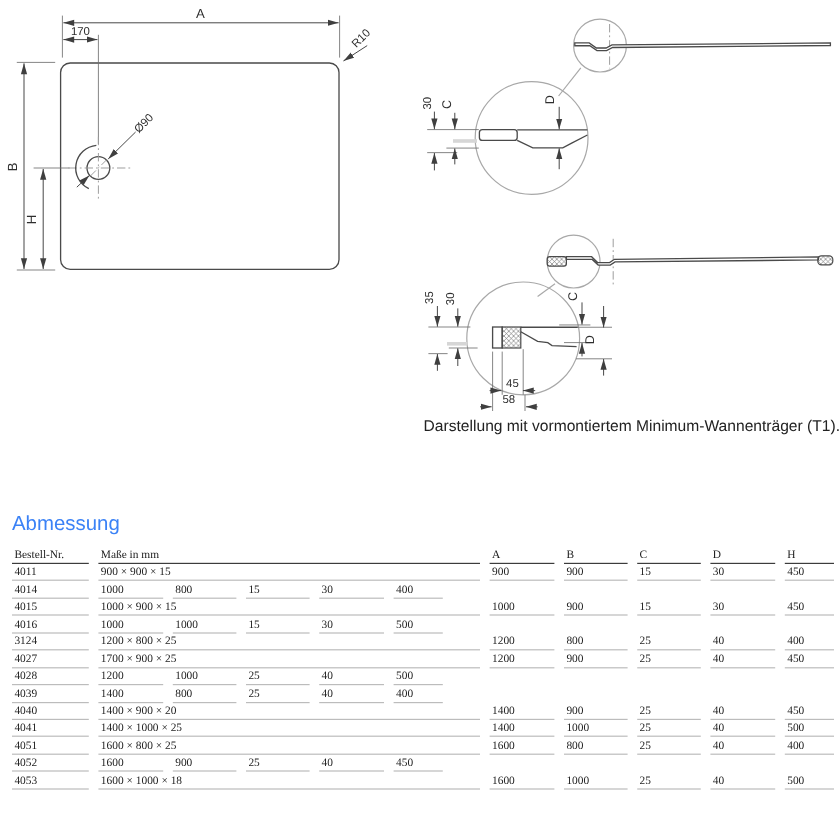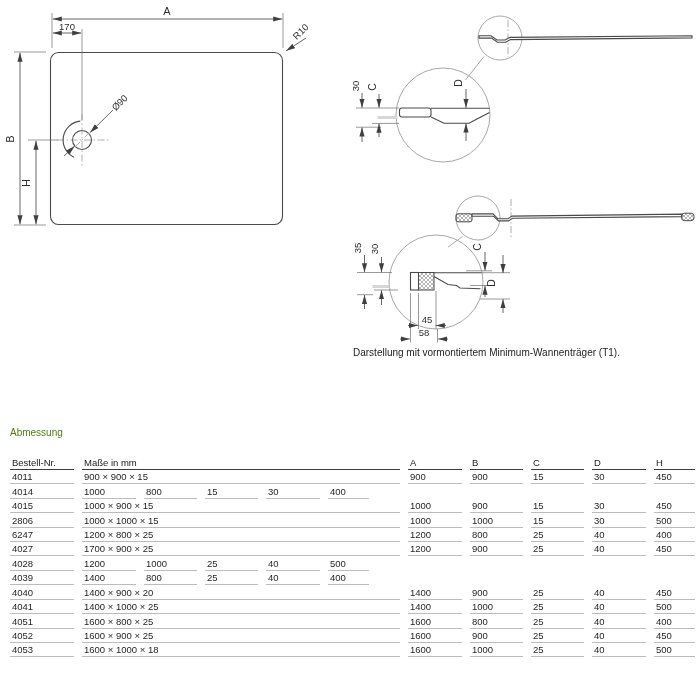--- a/index.html
+++ b/index.html
@@ -7,24 +7,24 @@
         font-family:"Liberation Sans",sans-serif;overflow:hidden;}
   svg text{fill:#2e2e2e;font-family:"Liberation Sans",sans-serif;}
   .main{stroke:#4a4a4a;stroke-width:1.1;fill:none;}
   .mainf{stroke:#4a4a4a;stroke-width:1.1;fill:#ffffff;}
   .hatchf{stroke:#4a4a4a;stroke-width:1;fill:url(#xh);}
   .ext{stroke:#6e6e6e;stroke-width:0.7;fill:none;}
   .dim{stroke:#3f3f3f;stroke-width:0.8;fill:none;}
   .detail{stroke:#a8a8a8;stroke-width:1;fill:none;}
   .cl{stroke:#9a9a9a;stroke-width:0.8;fill:none;stroke-dasharray:7 2.5 1.5 2.5;}
   .ghost{stroke:#d6d6d6;stroke-width:3;fill:none;}
-  .caption{position:absolute;left:353px;top:347px;font-size:10px;color:#222;}
-  .sec-title{position:absolute;left:10px;top:427px;font-size:10px;color:#4d7c0f;}
+  .caption{position:absolute;left:353px;top:347px;font-size:13px;color:#222;}
+  .sec-title{position:absolute;left:10px;top:427px;font-size:17px;color:#3b82f6;}
   #dims-table{position:absolute;left:10px;top:454px;width:685px;}
-  .trow{display:flex;align-items:center;height:14.45px;}
+  .trow{display:flex;align-items:flex-end;height:14.45px;font-family:Liberation Serif, serif;}
   .thead{height:16px;}
   .cell{box-sizing:border-box;border-bottom:1px solid #bcbcbc;padding:1px 0 0 2px;
         font-size:9.5px;line-height:12px;color:#1f1f1f;white-space:nowrap;overflow:hidden;}
   .hcell{border-bottom:1.5px solid #3c3c3c;color:#1a1a1a;padding-top:3px;}
   .c0{width:64px;margin-right:8px;}
   .c1{width:318px;margin-right:8px;}
   .c2{width:54px;margin-right:8px;}
   .c3{width:53px;margin-right:8px;}
   .c4{width:53px;margin-right:8px;}
   .c5{width:54px;margin-right:8px;}
@@ -195,30 +195,29 @@
         <div class="trow">
           <div class="cell c0">4015</div>
           <div class="cell c1">1000 × 900 × 15</div>
           <div class="cell c2">1000</div>
           <div class="cell c3">900</div>
           <div class="cell c4">15</div>
           <div class="cell c5">30</div>
           <div class="cell c6">450</div>
         </div>
         <div class="trow">
-          <div class="cell c0">2806</div>
-          <div class="cell c1">1000 × 1000 × 15</div>
+          <div class="cell c0">4016</div>
           <div class="cell c2">1000</div>
           <div class="cell c3">1000</div>
           <div class="cell c4">15</div>
           <div class="cell c5">30</div>
           <div class="cell c6">500</div>
         </div>
         <div class="trow">
-          <div class="cell c0">6247</div>
+          <div class="cell c0">3124</div>
           <div class="cell c1">1200 × 800 × 25</div>
           <div class="cell c2">1200</div>
           <div class="cell c3">800</div>
           <div class="cell c4">25</div>
           <div class="cell c5">40</div>
           <div class="cell c6">400</div>
         </div>
         <div class="trow">
           <div class="cell c0">4027</div>
           <div class="cell c1">1700 × 900 × 25</div>
@@ -266,21 +265,20 @@
           <div class="cell c0">4051</div>
           <div class="cell c1">1600 × 800 × 25</div>
           <div class="cell c2">1600</div>
           <div class="cell c3">800</div>
           <div class="cell c4">25</div>
           <div class="cell c5">40</div>
           <div class="cell c6">400</div>
         </div>
         <div class="trow">
           <div class="cell c0">4052</div>
-          <div class="cell c1">1600 × 900 × 25</div>
           <div class="cell c2">1600</div>
           <div class="cell c3">900</div>
           <div class="cell c4">25</div>
           <div class="cell c5">40</div>
           <div class="cell c6">450</div>
         </div>
         <div class="trow">
           <div class="cell c0">4053</div>
           <div class="cell c1">1600 × 1000 × 18</div>
           <div class="cell c2">1600</div>

